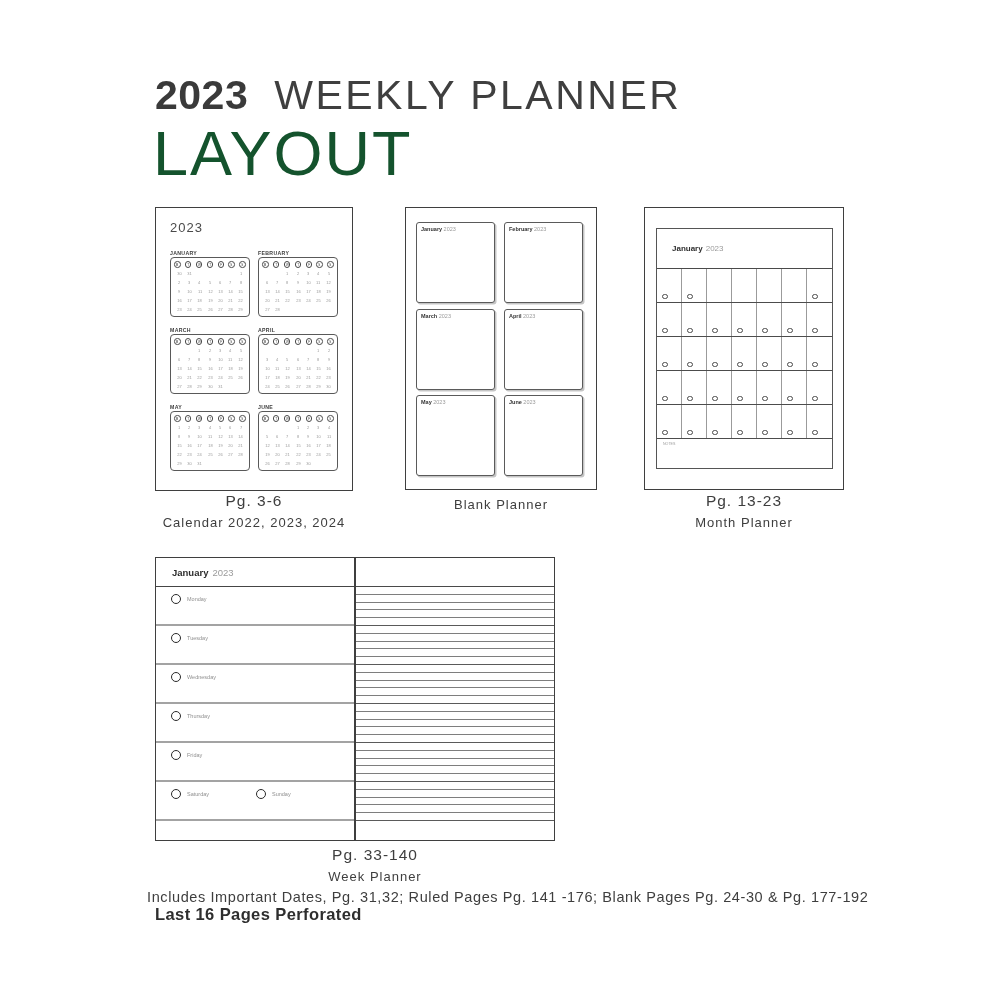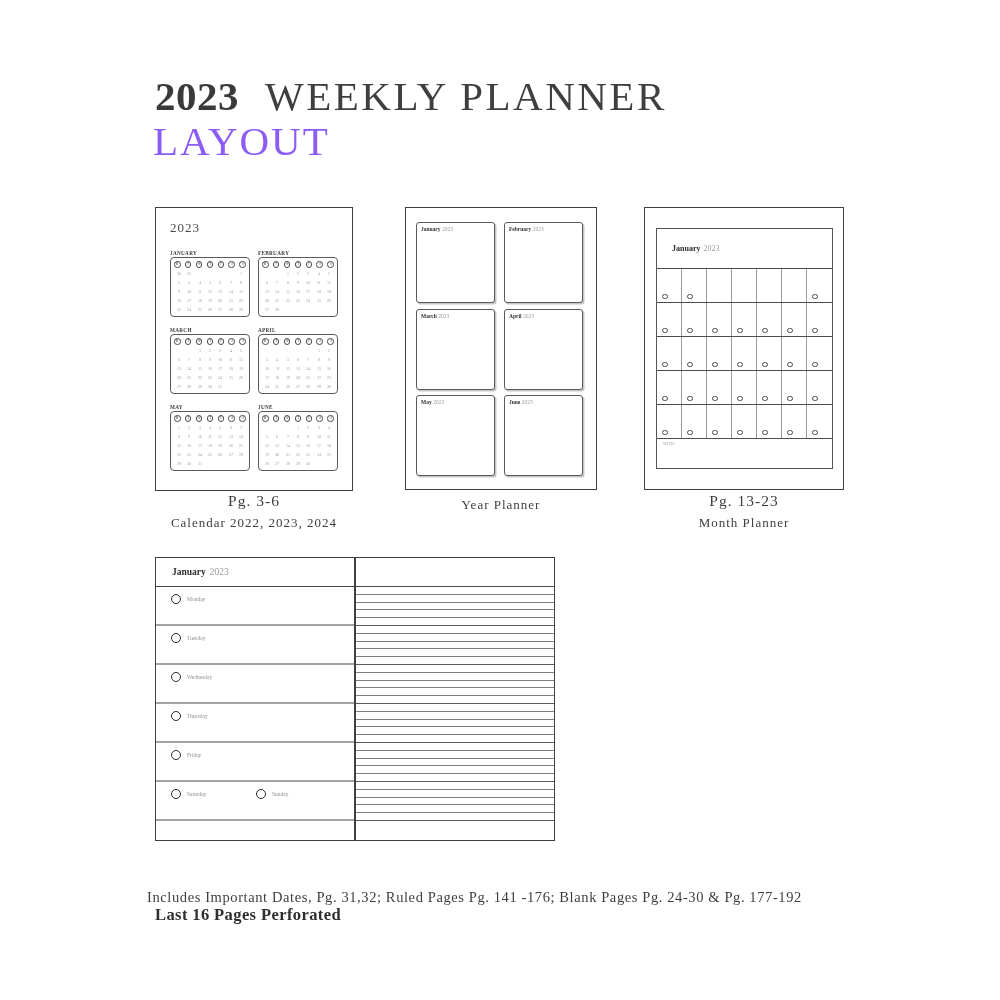--- a/index.html
+++ b/index.html
@@ -1,23 +1,23 @@
 <!DOCTYPE html>
 <html><head>
 <meta charset="utf-8">
 <style>
   html,body{margin:0;padding:0;background:#ffffff;}
   .canvas{position:relative;width:872px;height:1000px;background:#fff;overflow:hidden;
-          font-family:Liberation Serif, serif;color:#3d3d3d;}
+          font-family:Liberation Sans, sans-serif;color:#3d3d3d;}
   
   .title1{position:absolute;left:155px;top:72px;white-space:nowrap;}
   .title1 .yr{font-size:41px;font-weight:700;color:#3a3a3a;letter-spacing:0.5px;}
   .title1 .rest{font-size:41px;font-weight:400;color:#3f3f3f;margin-left:26px;letter-spacing:2.5px;}
-  .title2{position:absolute;left:153px;top:117px;font-size:41px;font-weight:400;
-          color:#8b5cf6;letter-spacing:2px;}
+  .title2{position:absolute;left:153px;top:117px;font-size:63px;font-weight:400;
+          color:#14532d;letter-spacing:2px;}
   
   .panel{position:absolute;border:1.2px solid #3f3f3f;background:#fff;box-sizing:border-box;}
   
   #panel-calendar{left:155px;top:207px;width:198px;height:284px;}
   .cal-year{position:absolute;left:14px;top:12px;font-size:13px;color:#4a4a4a;letter-spacing:1px;}
   .mini-month{position:absolute;width:80px;}
   .mini-label{font-size:10px;font-weight:700;color:#3c3c3c;letter-spacing:0.6px;
               transform:scale(0.52);transform-origin:left bottom;height:6px;line-height:6px;}
   .mini-box{border:1px solid #595959;border-radius:4px;height:60px;margin-top:2px;
             padding:3px 3px 0 3px;box-sizing:border-box;background:#fff;}
@@ -1101,21 +1101,21 @@
         <span class="notes-label">NOTES</span>
       </div>
     </div>
   </div>
 
   <div class="caption" id="cap-cal">
     <div class="c1">Pg. 3-6</div>
     <div class="c2">Calendar  2022, 2023, 2024</div>
   </div>
   <div class="caption" id="cap-year">
-    <div class="c2">Year Planner</div>
+    <div class="c2">Blank Planner</div>
   </div>
   <div class="caption" id="cap-month">
     <div class="c1">Pg. 13-23</div>
     <div class="c2">Month Planner</div>
   </div>
 
   <div class="panel" id="panel-week">
     <div class="week-left">
       <div class="week-header">
         <span class="m">January</span>
@@ -1195,17 +1195,21 @@
           <div class="ruled-line dark"></div>
           <div class="ruled-line"></div>
           <div class="ruled-line"></div>
           <div class="ruled-line"></div>
           <div class="ruled-line"></div>
           <div class="ruled-line dark"></div>
         </div>
     </div>
   </div>
 
+  <div class="caption" id="cap-week">
+    <div class="c1">Pg. 33-140</div>
+    <div class="c2">Week Planner</div>
+  </div>
 
   <div class="footer-line1">Includes Important Dates, Pg. 31,32; Ruled Pages Pg. 141 -176; Blank Pages Pg. 24-30 &amp; Pg. 177-192</div>
   <div class="footer-line2">Last 16 Pages Perforated</div>
 
 </div>
 
 </body></html>

